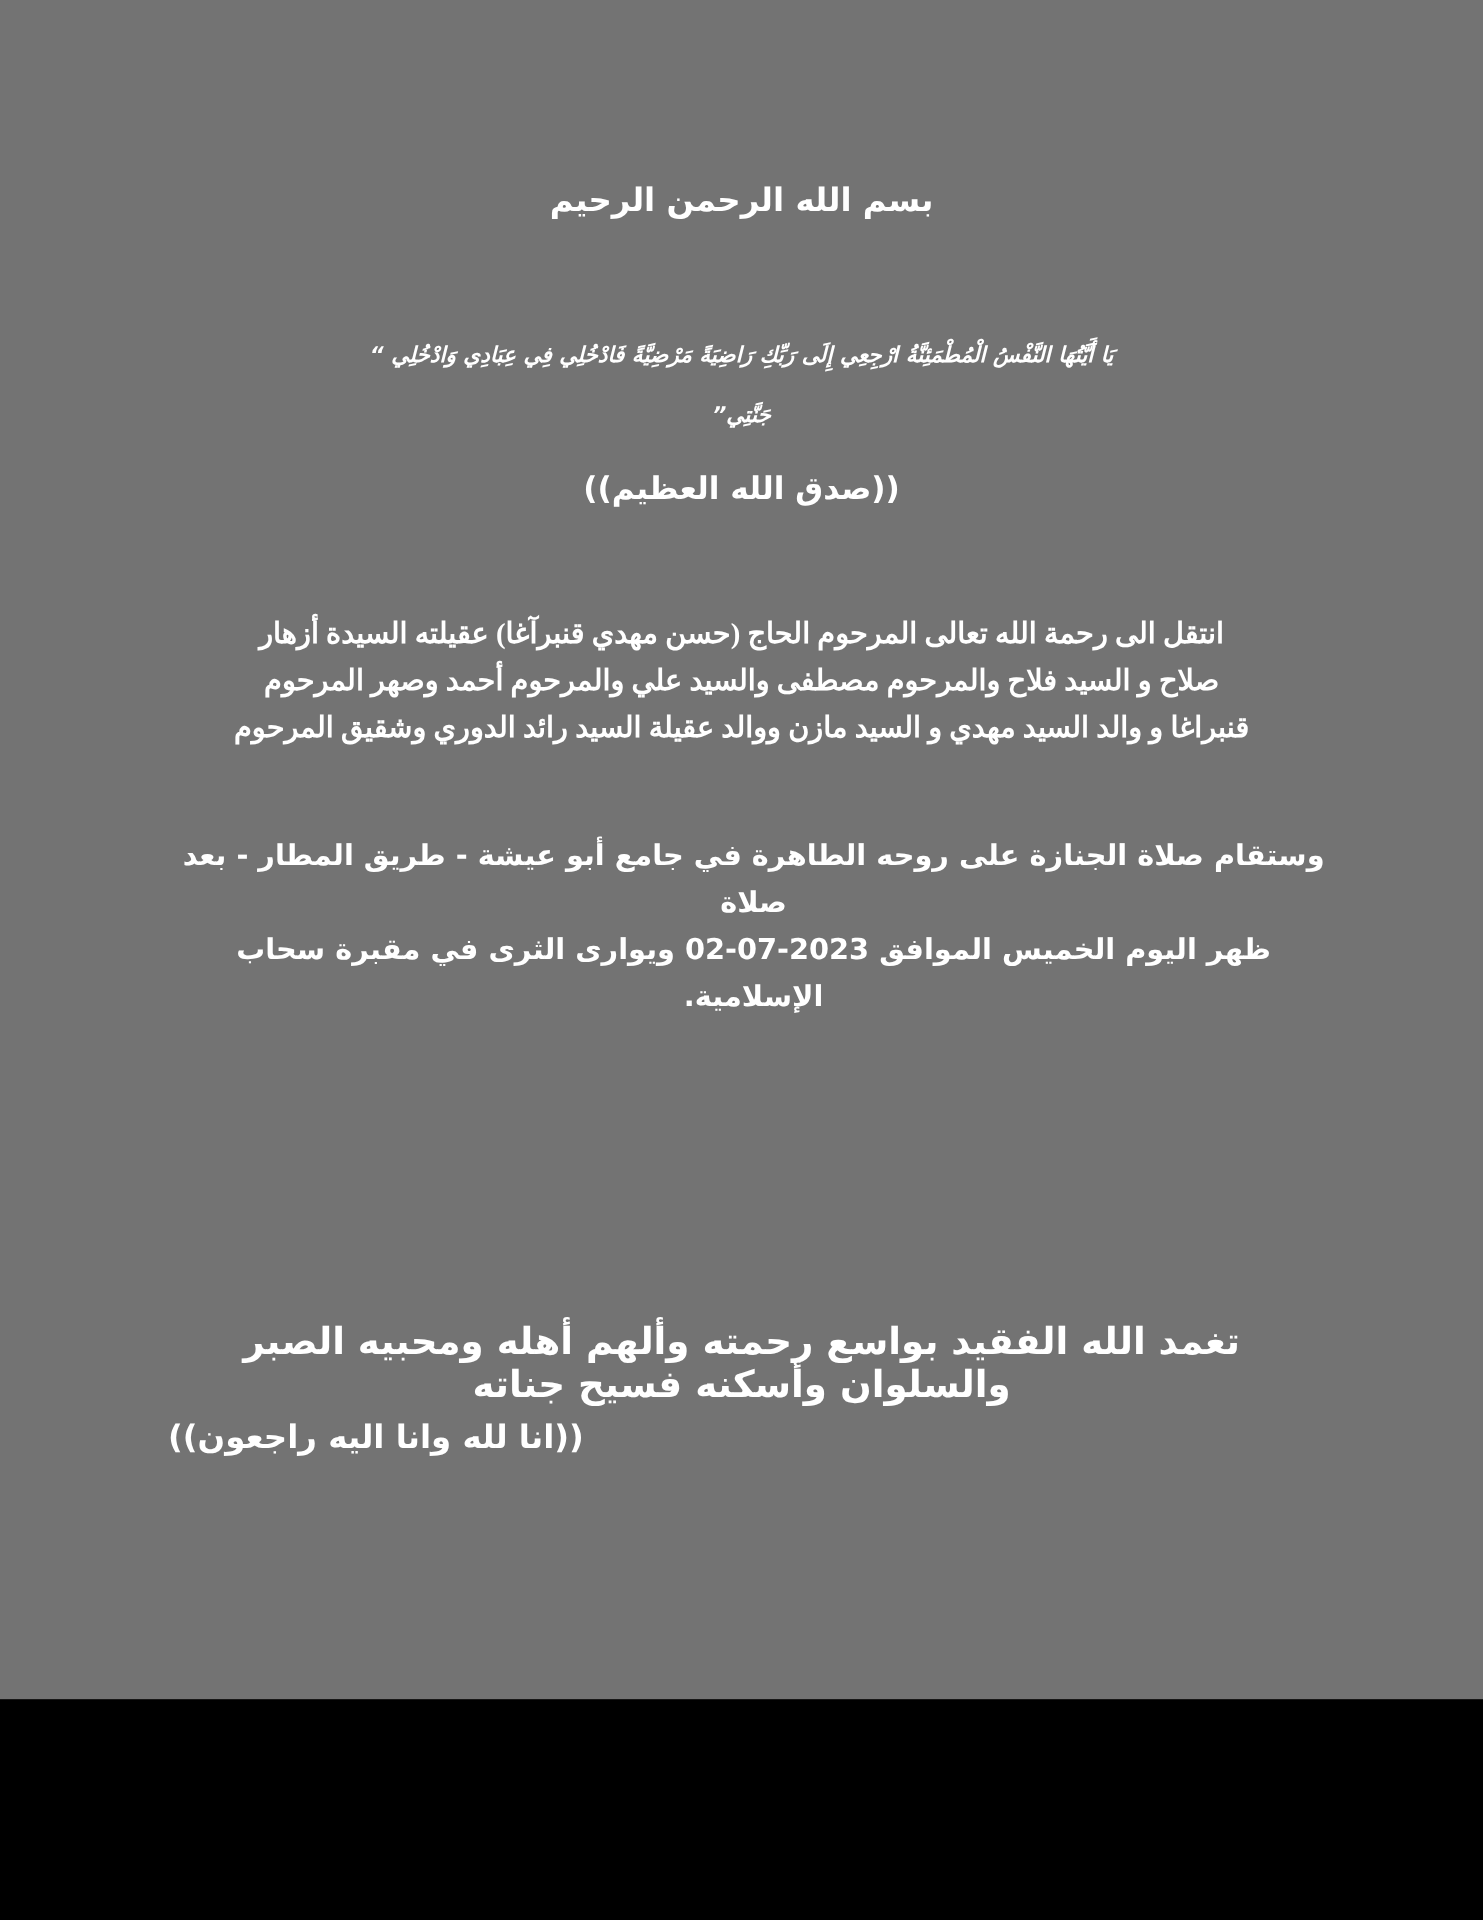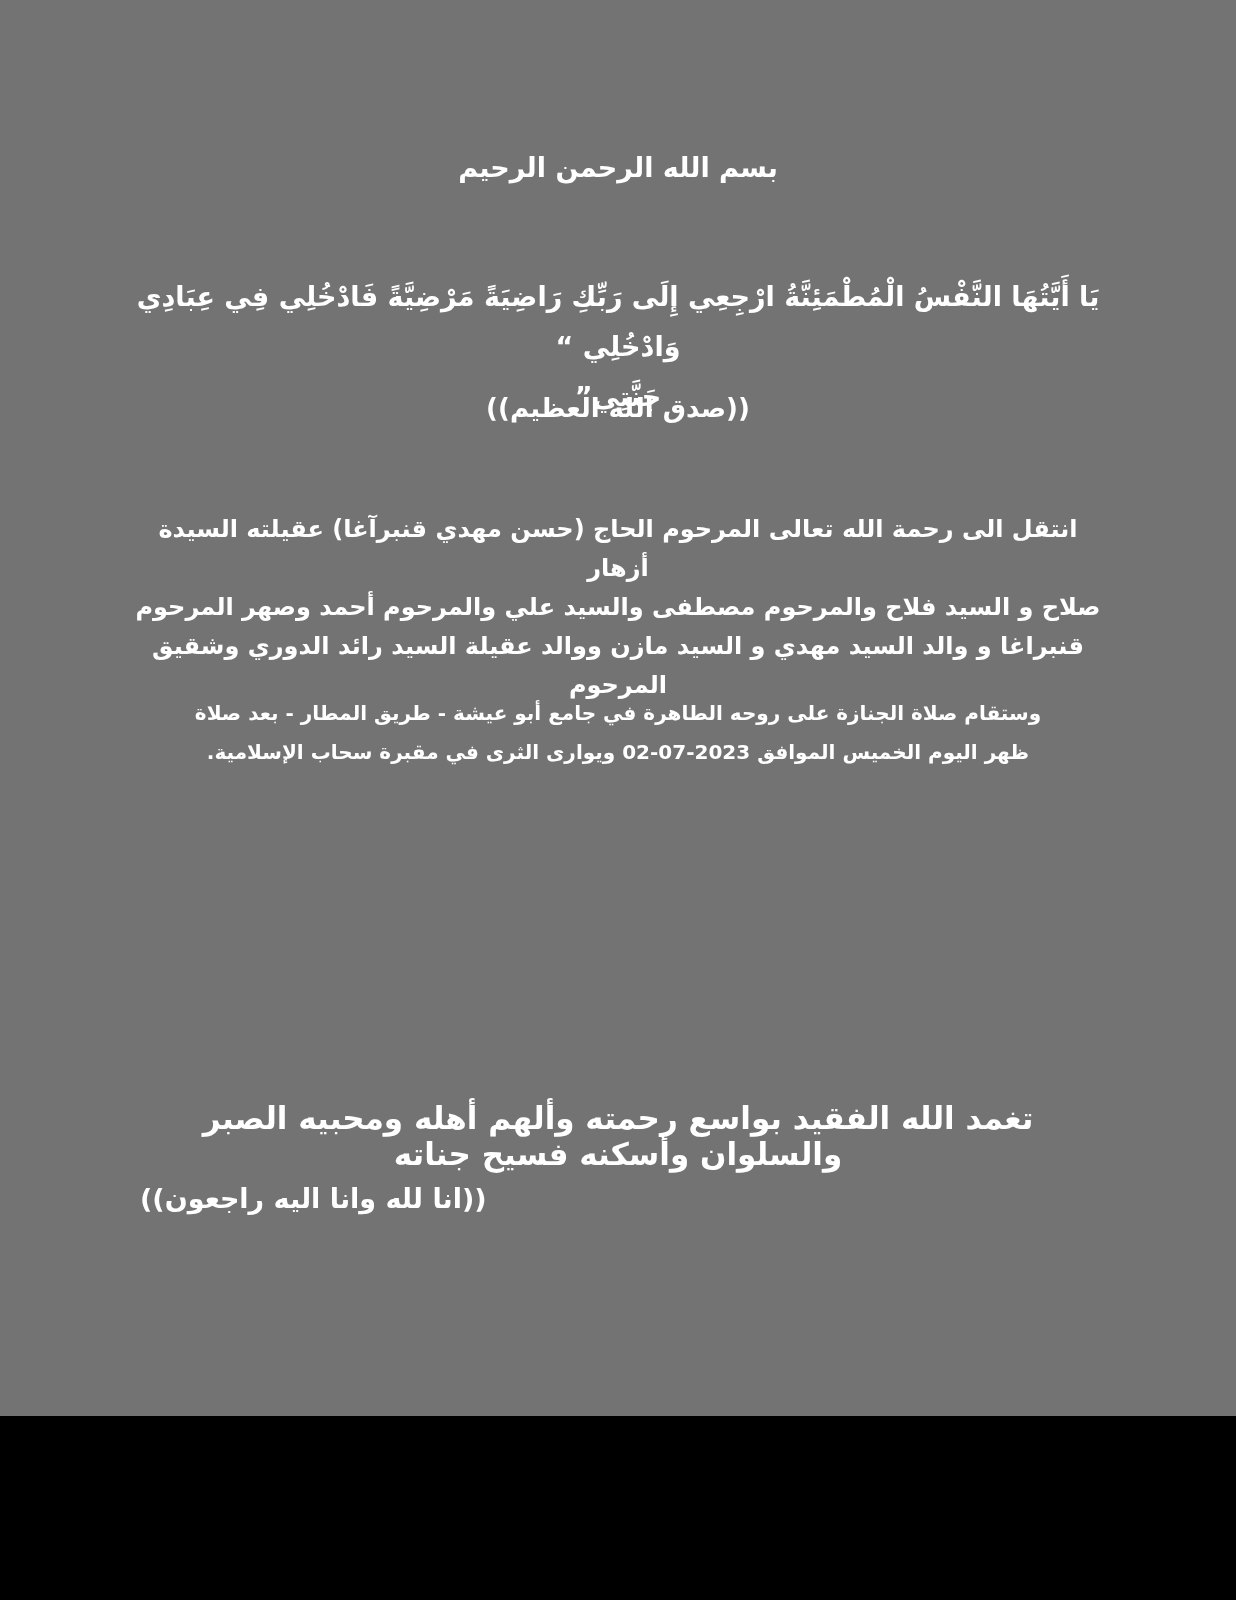--- a/index.html
+++ b/index.html
@@ -32,39 +32,41 @@
     }
     .basmala {
       left: 300px; width: 636px;
       top: 148px;
       font-size: 27px;
       line-height: 40px;
     }
     .verse {
       left: 120px; width: 996px;
       top: 272px;
-      font-size: 27px;
+      font-size: 18px;
       line-height: 50px;
+      font-style: italic;
     }
     .sadaq {
       left: 300px; width: 636px;
       top: 388px;
       font-size: 26px;
       line-height: 40px;
     }
     .para1 {
       left: 130px; width: 976px;
       top: 510px;
       font-size: 24px;
       line-height: 39px;
+      font-family: Liberation Serif, serif;
     }
     .para2 {
-      left: 130px; width: 976px;
+      left: 140px; width: 976px;
       top: 694px;
-      font-size: 20px;
+      font-size: 24px;
       line-height: 39px;
     }
     .para3 {
       left: 130px; width: 976px;
       top: 856px;
       font-size: 24px;
       line-height: 40px;
     }
     .prayer {
       left: 130px; width: 976px;

